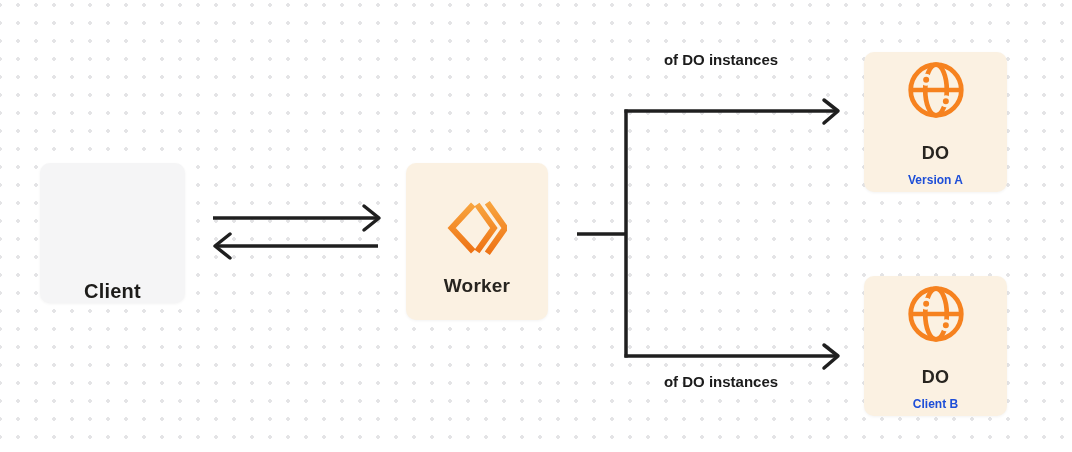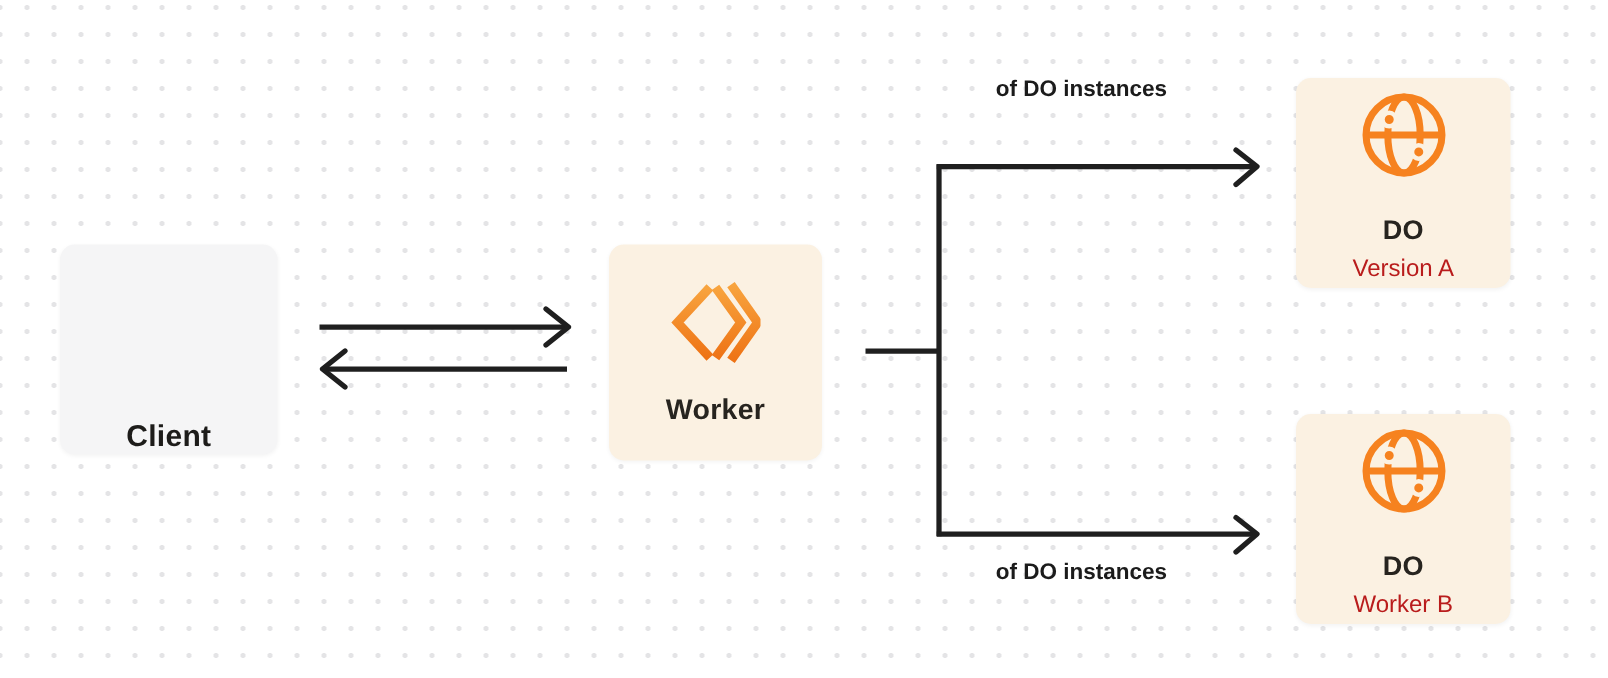--- a/index.html
+++ b/index.html
@@ -41,21 +41,21 @@
   .client-label {
     font-size: 20px;
     font-weight: 700;
     color: #1d1c1a;
     letter-spacing: 0.2px;
   }
   .node.worker {
     left: 406px; top: 163px;
     width: 142px; height: 141px;
     background: #fbf1e2;
-    padding-top: 3px;
+    padding-top: 16px;
     justify-content: flex-start;
   }
   .worker-icon-wrap { margin-top: 19px; }
   .worker-label {
     font-size: 19px;
     font-weight: 700;
     color: #27241f;
     margin-top: 13px;
     letter-spacing: 0.2px;
   }
@@ -69,23 +69,23 @@
   .do-icon-wrap { margin-top: 8px; }
   .do-title {
     font-size: 18px;
     font-weight: 700;
     color: #27241f;
     margin-top: 13px;
     line-height: 22px;
     letter-spacing: 0.2px;
   }
   .do-subtitle {
-    font-size: 16px;
-    font-weight: 400;
-    color: #b91c1c;
+    font-size: 12px;
+    font-weight: 700;
+    color: #1d4ed8;
     line-height: 24px;
   }
   .branch-label {
     position: absolute;
     width: 210px;
     text-align: center;
     font-size: 15px;
     font-weight: 700;
     color: #1b1b1b;
     line-height: 22px;
@@ -171,16 +171,16 @@
         <g stroke="#F6821F" stroke-width="5" fill="none">
           <circle cx="32" cy="32" r="27"></circle>
           <line x1="6.5" y1="32" x2="57.5" y2="32"></line>
           <ellipse cx="32" cy="32" rx="11.5" ry="27"></ellipse>
         </g>
         <circle cx="21.5" cy="21" r="4.8" fill="#F6821F" stroke="#fbf1e2" stroke-width="3.2"></circle>
         <circle cx="42.5" cy="44" r="4.8" fill="#F6821F" stroke="#fbf1e2" stroke-width="3.2"></circle>
       </svg>
     </span>
     <span class="do-title">DO</span>
-    <span class="do-subtitle">Worker B</span>
+    <span class="do-subtitle">Client B</span>
   </div>
 
 </div>
 
 </body></html>

